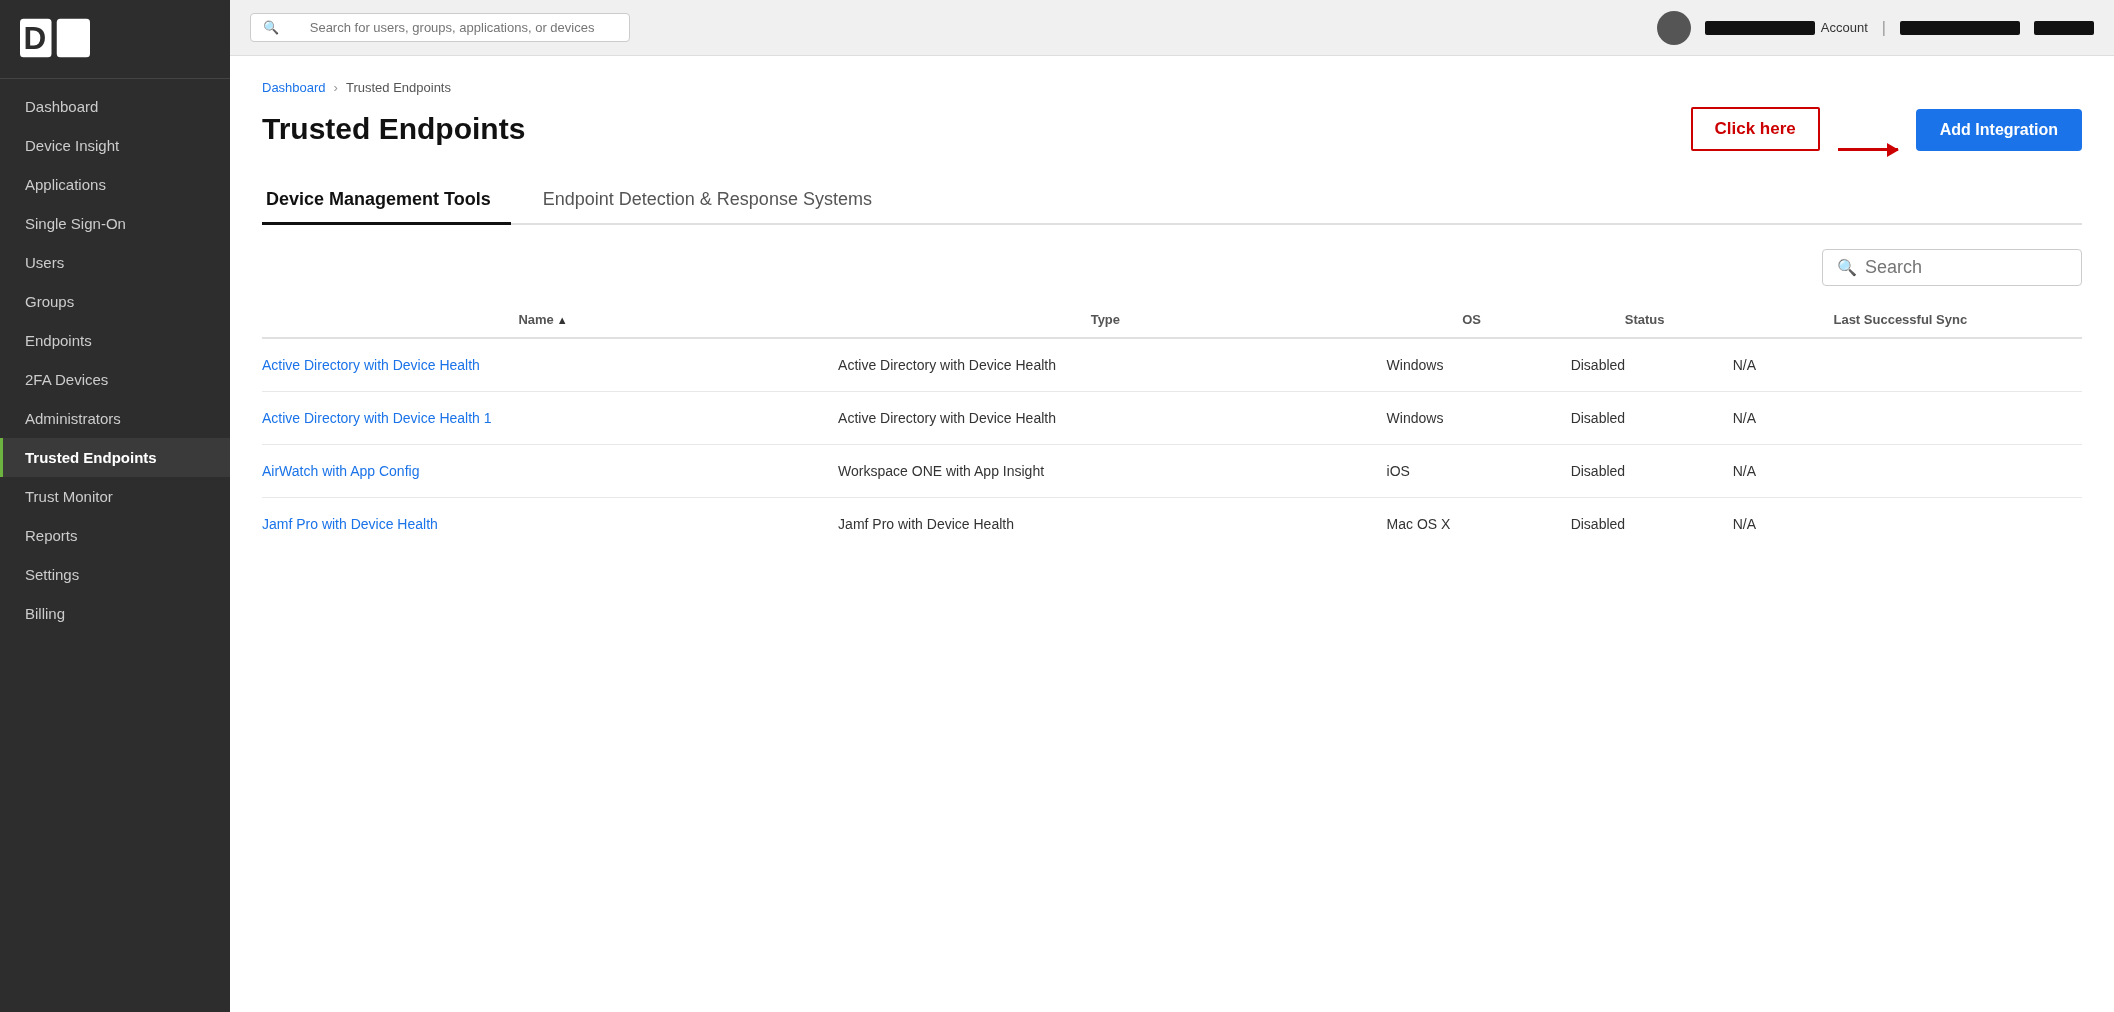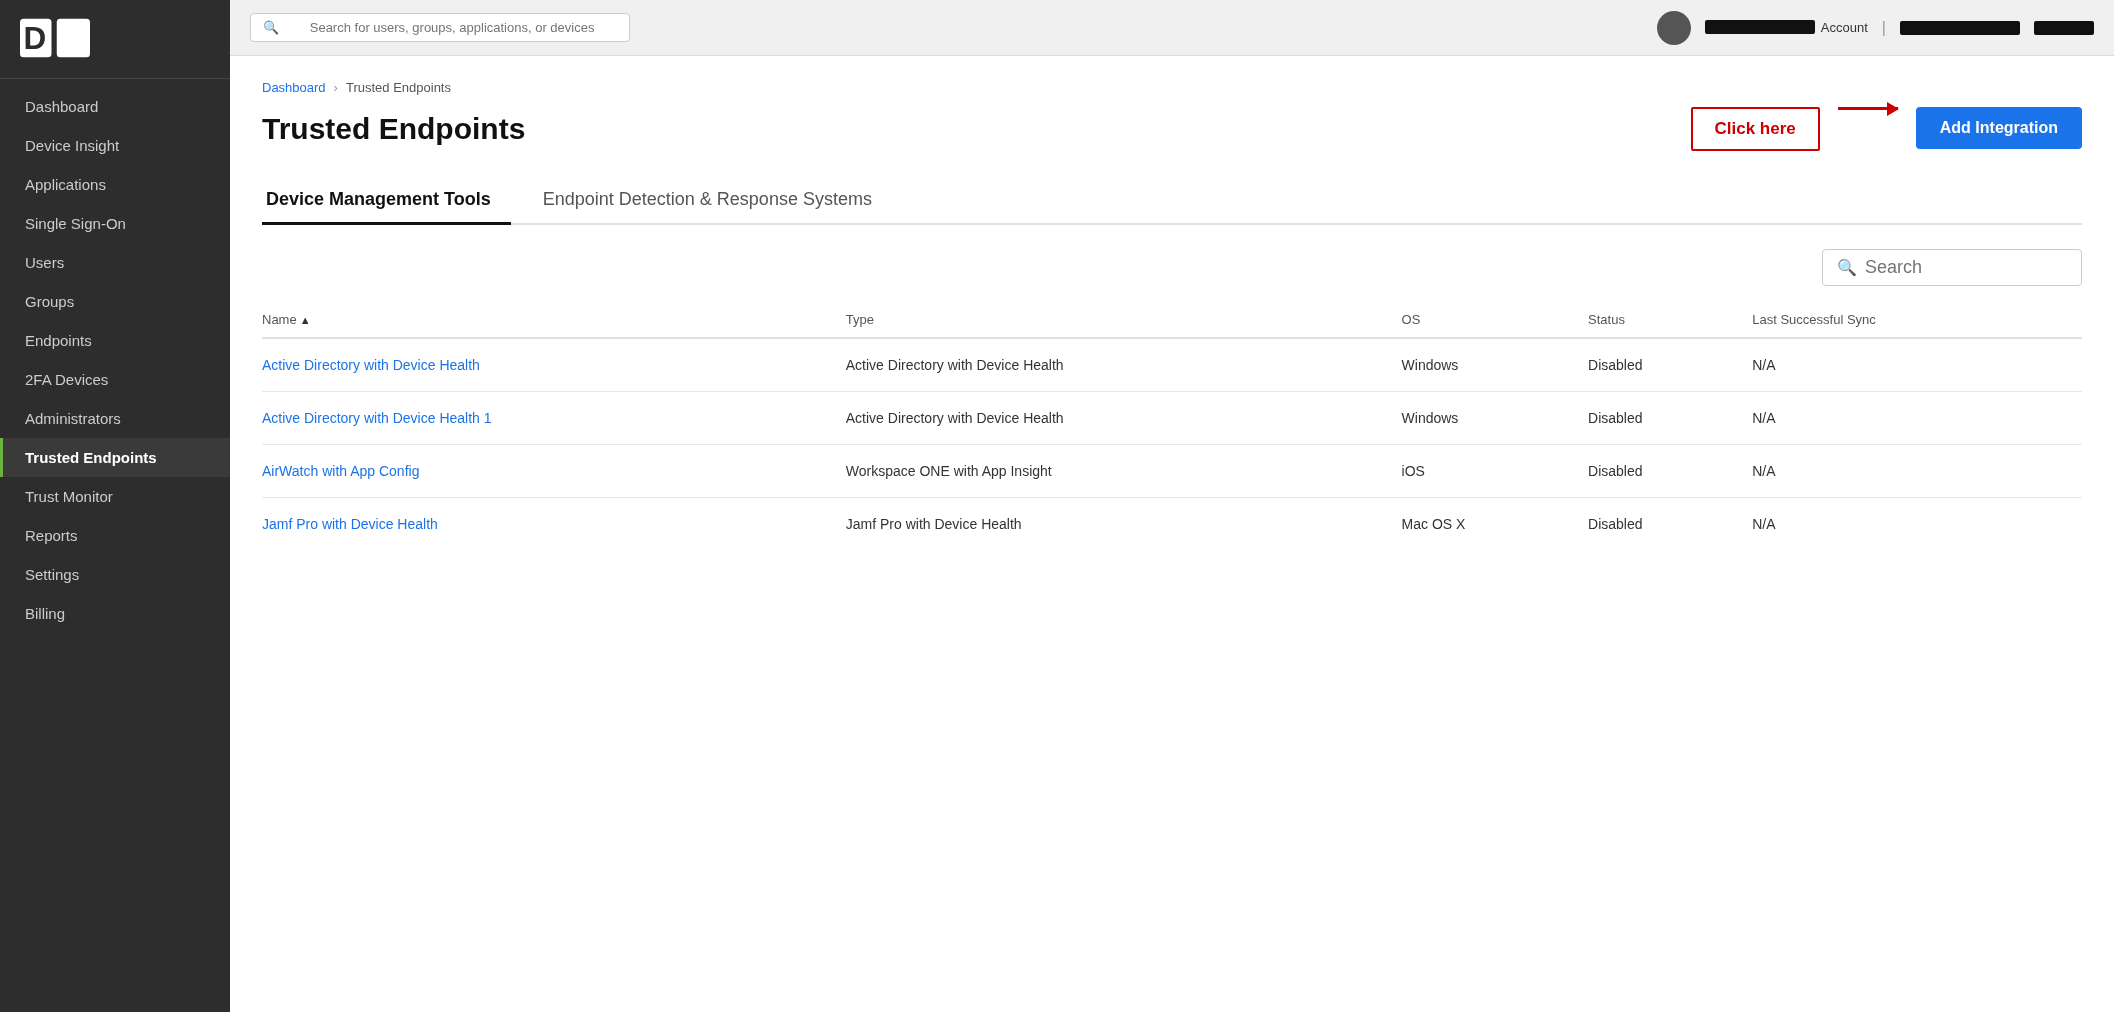--- a/index.html
+++ b/index.html
@@ -88,21 +88,21 @@
     .avatar-circle {
       width: 34px;
       height: 34px;
       border-radius: 50%;
       background: #555;
     }
     .topbar-account {
       font-size: 13px;
       color: #333;
       display: flex;
-      align-items: flex-start;
+      align-items: flex-end;
       gap: 6px;
     }
     .topbar-divider { color: #999; font-size: 16px; }
     .redacted-bar {
       display: inline-block;
       background: #111;
       border-radius: 2px;
       height: 14px;
     }
 
@@ -136,21 +136,21 @@
       justify-content: space-between;
       margin-bottom: 28px;
     }
     .page-title {
       font-size: 30px;
       font-weight: 700;
       color: #111;
     }
     .page-header-actions {
       display: flex;
-      align-items: flex-start;
+      align-items: flex-end;
       gap: 18px;
     }
     .click-here-box {
       border: 2px solid #cc0000;
       color: #cc0000;
       font-size: 17px;
       font-weight: 600;
       padding: 10px 22px;
       border-radius: 2px;
       background: #fff;
@@ -238,23 +238,23 @@
 
     
     .data-table {
       width: 100%;
       border-collapse: collapse;
     }
     .data-table thead tr {
       border-bottom: 2px solid #e0e0e0;
     }
     .data-table th {
-      text-align: left;
+      text-align: center;
       font-size: 13px;
-      font-weight: 400;
+      font-weight: 700;
       color: #555;
       padding: 10px 14px 10px 0;
     }
     .data-table th.name-col {
       min-width: 200px;
     }
     .data-table td {
       padding: 18px 14px 18px 0;
       font-size: 14px;
       color: #333;

